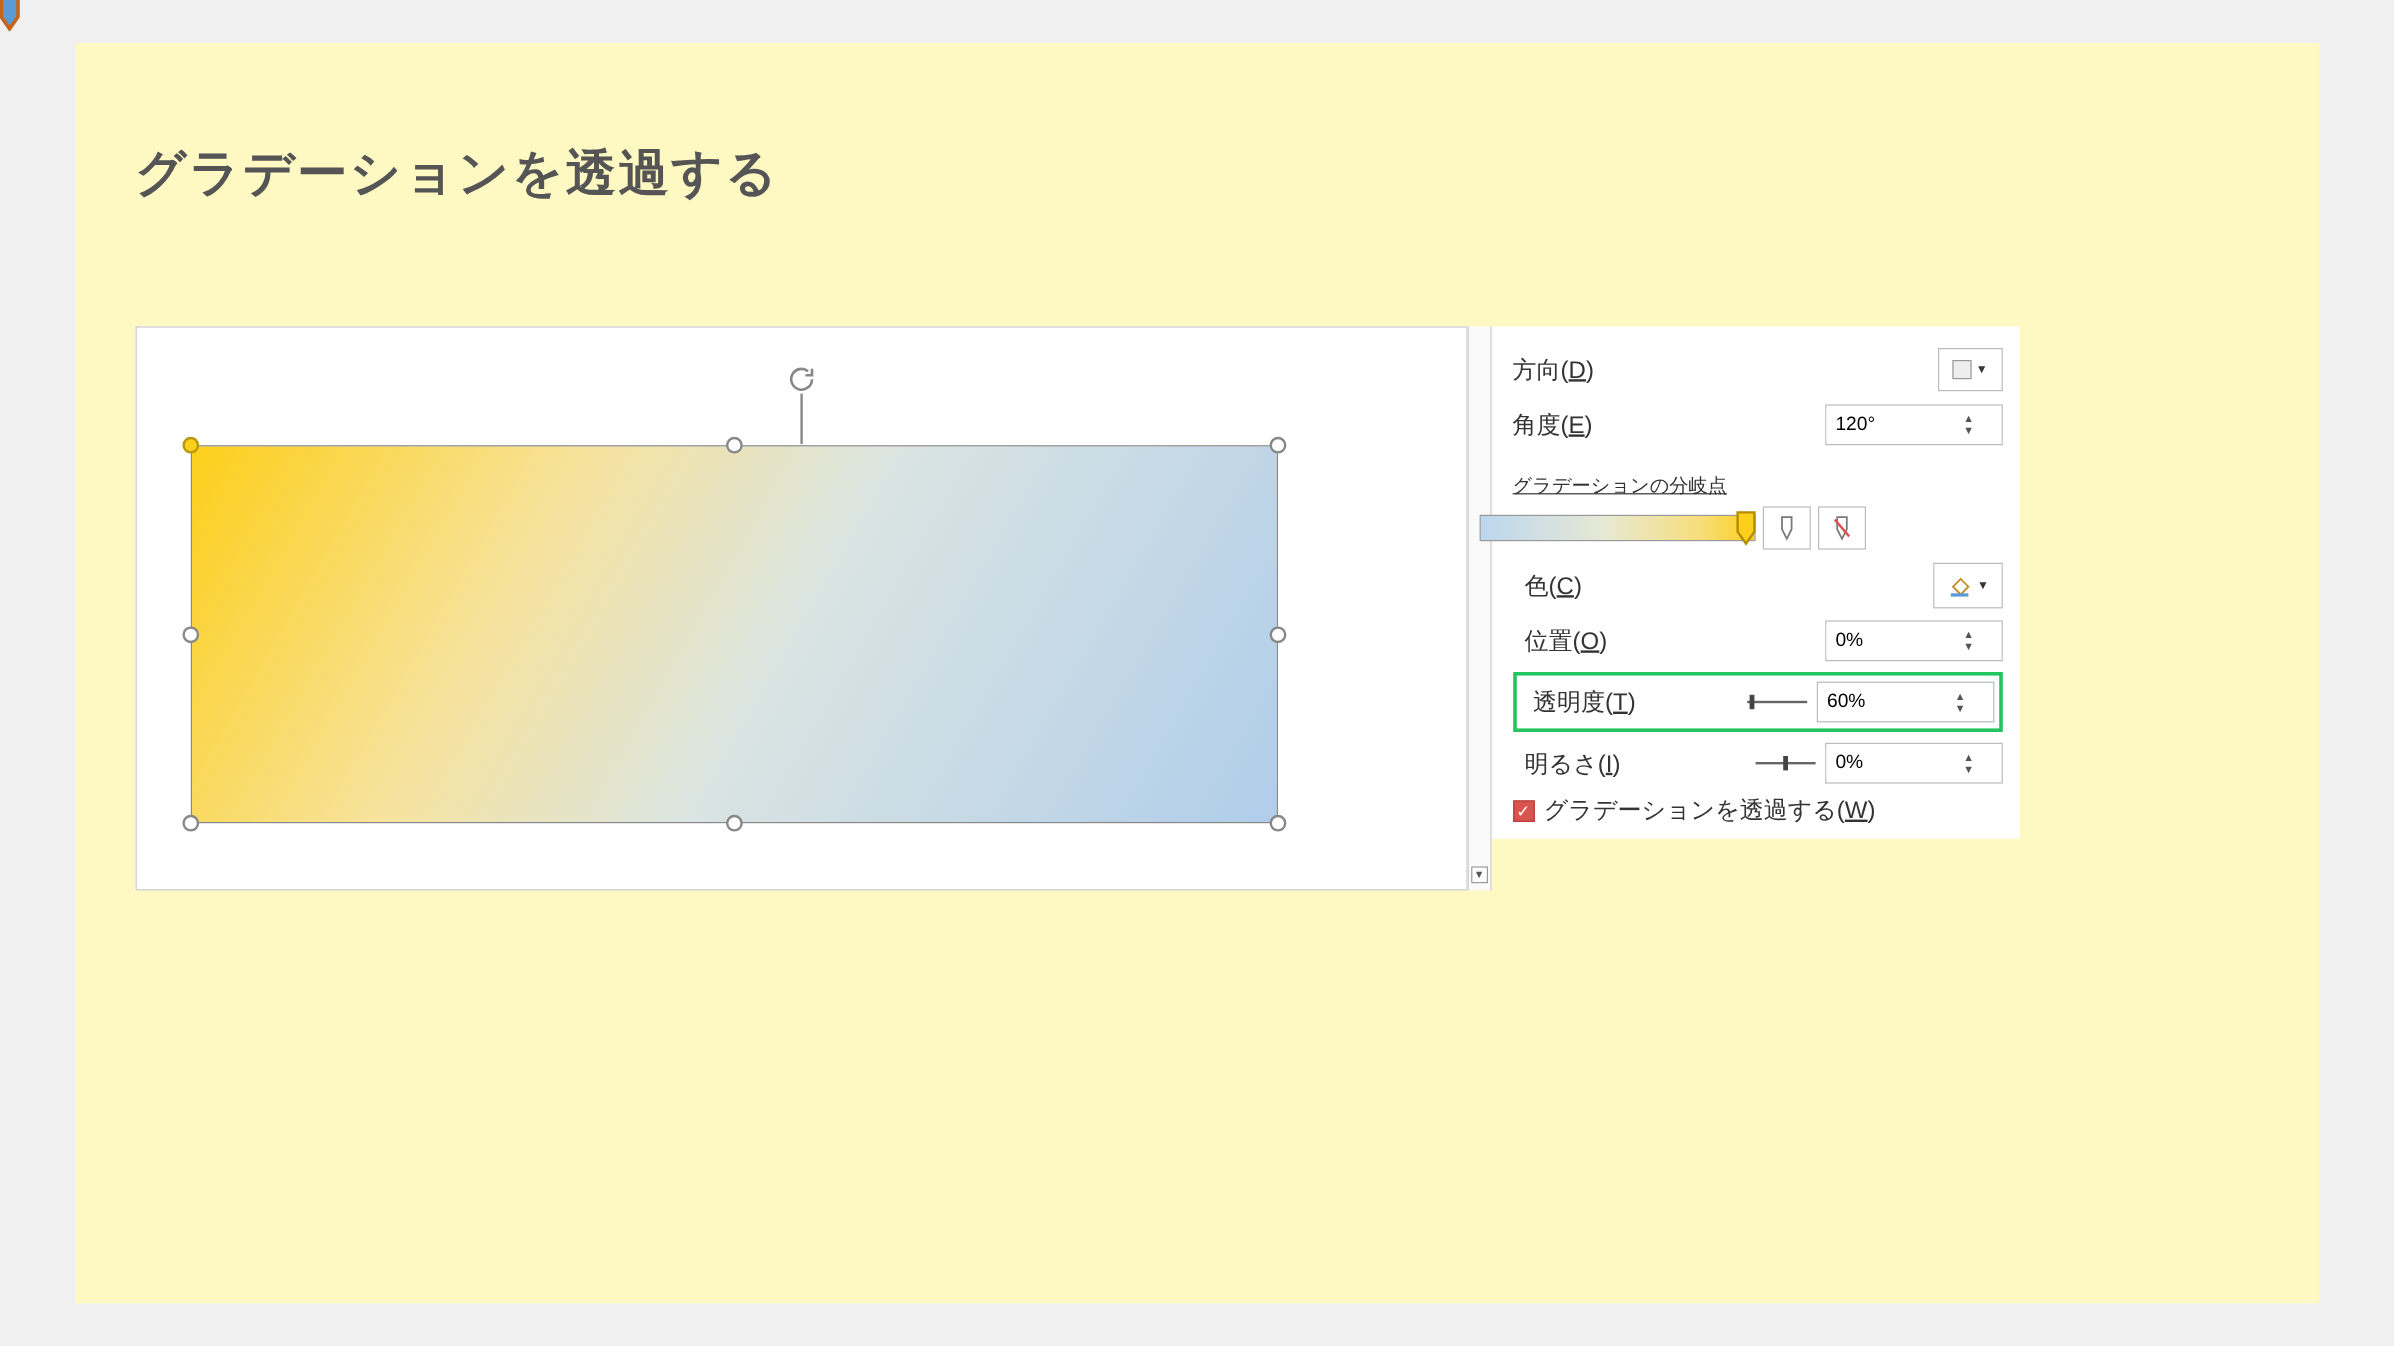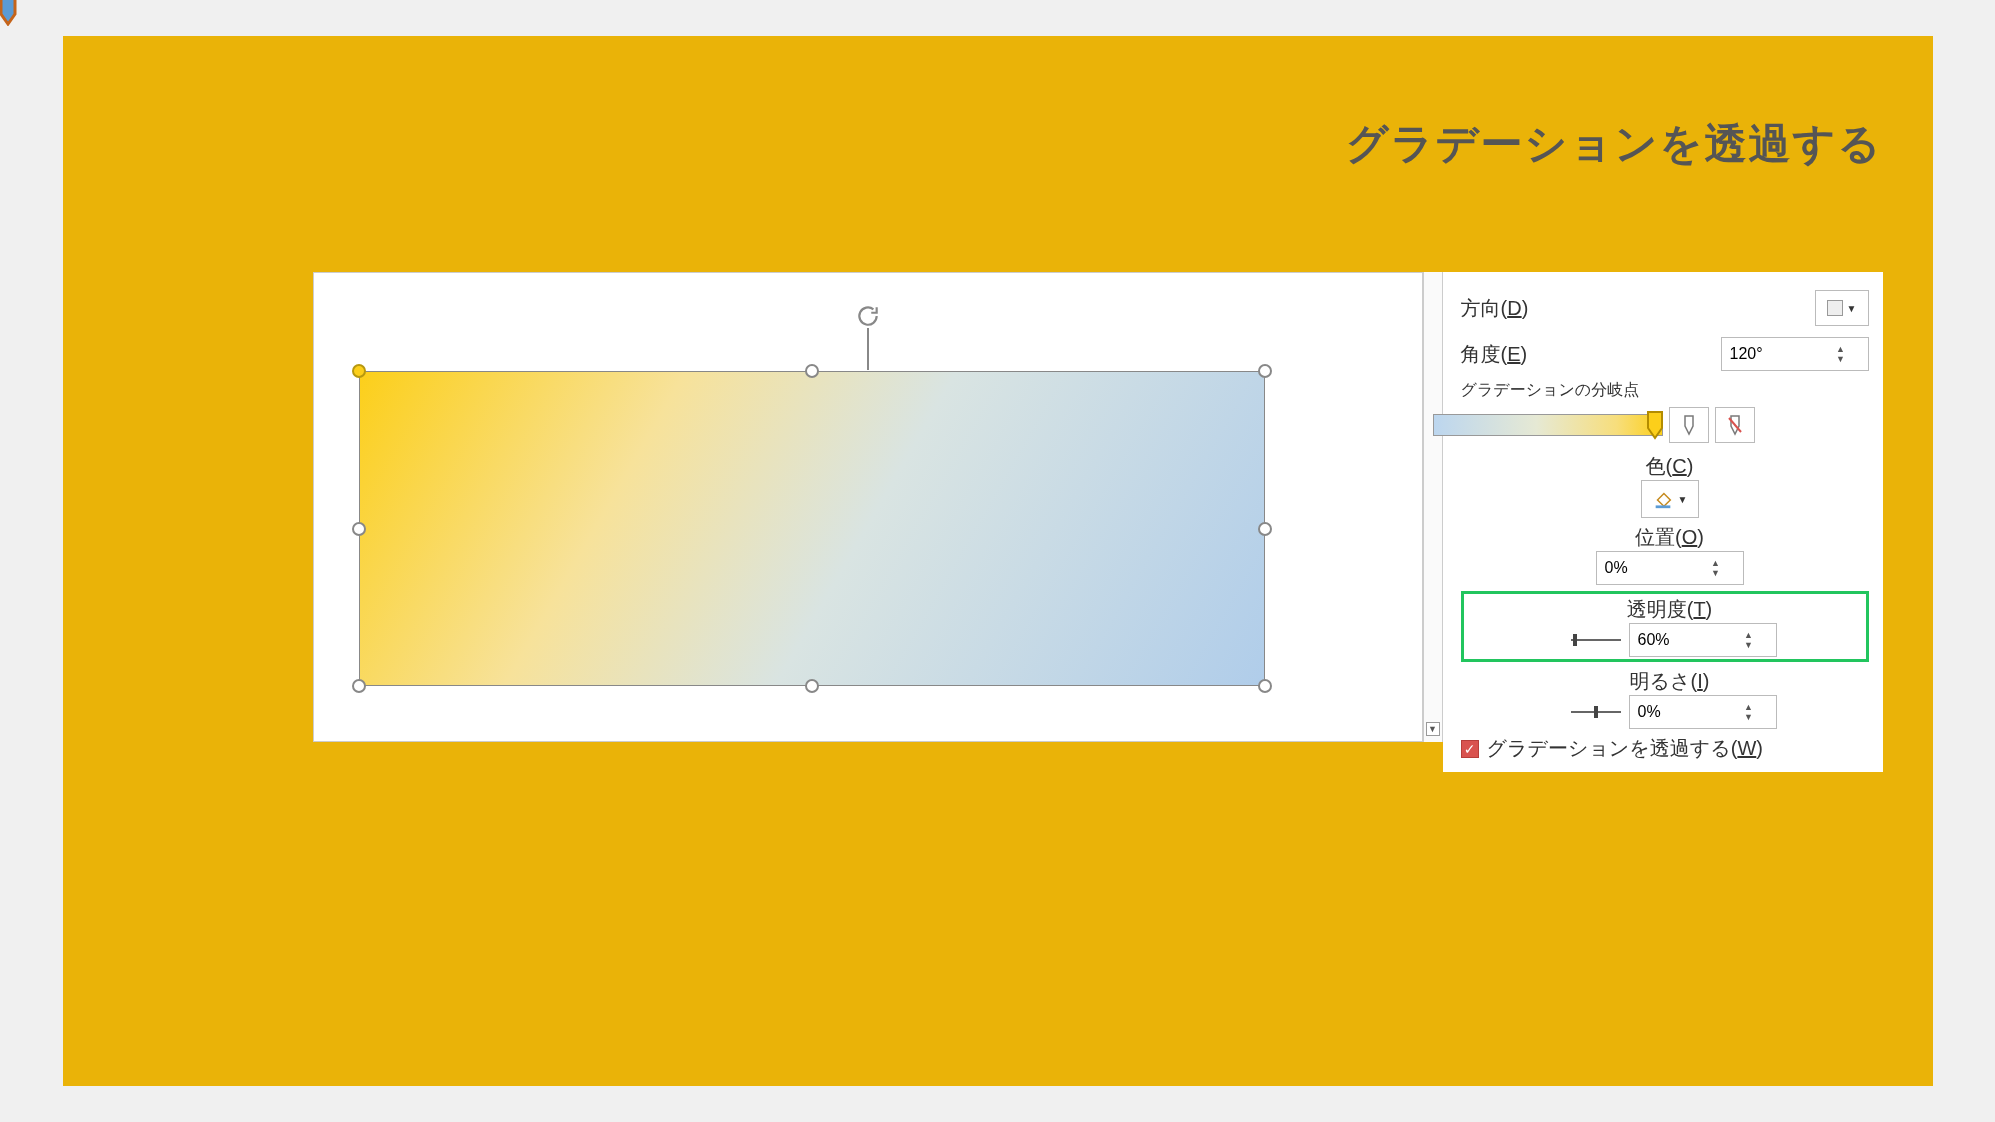--- a/index.html
+++ b/index.html
@@ -6,27 +6,27 @@
     body {
       background: #f0f0f0;
       font-family: "Meiryo", "Hiragino Sans", sans-serif;
       width: 1995px;
       height: 1122px;
       display: flex;
       align-items: center;
       justify-content: center;
     }
     .outer {
-      background: #eab308;
+      background: #fef9c3;
       width: 1870px;
       height: 1050px;
       padding: 50px;
       display: flex;
       flex-direction: column;
-      align-items: flex-end;
+      align-items: flex-start;
     }
     .title {
       font-size: 42px;
       font-weight: bold;
       color: #555;
       margin-top: 30px;
       margin-bottom: 100px;
       letter-spacing: 2px;
     }
     .panel-row {
@@ -114,21 +114,21 @@
       font-size: 20px;
       color: #333;
     }
     .prop-row {
       display: flex;
       align-items: center;
       justify-content: space-between;
       margin: 6px 0;
       min-height: 40px;
     }
-    .prop-row.indent { padding-left: 10px; flex-direction: column; }
+    .prop-row.indent { padding-left: 10px; }
     .highlight {
       border: 3px solid #22c55e;
       padding: 2px 4px;
       margin: 2px 0;
     }
     .label u { text-decoration: underline; }
     .btn {
       border: 1px solid #bbb;
       background: #fff;
       width: 54px;
@@ -155,21 +155,21 @@
     }
     .spin .arrows {
       display: flex;
       flex-direction: column;
       width: 18px;
       font-size: 9px;
       color: #555;
       line-height: 10px;
       text-align: center;
     }
-    .stops-label { font-size: 16px; margin-top:6px; }
+    .stops-label { font-size: 16px; margin-top:21px;text-decoration:underline; }
     .stops-row {
       display:flex;
       align-items:center;
       gap:6px;
       margin: 6px 0 10px;
     }
     .stops-bar-wrap {
       position: relative;
       display: inline-block;
     }

